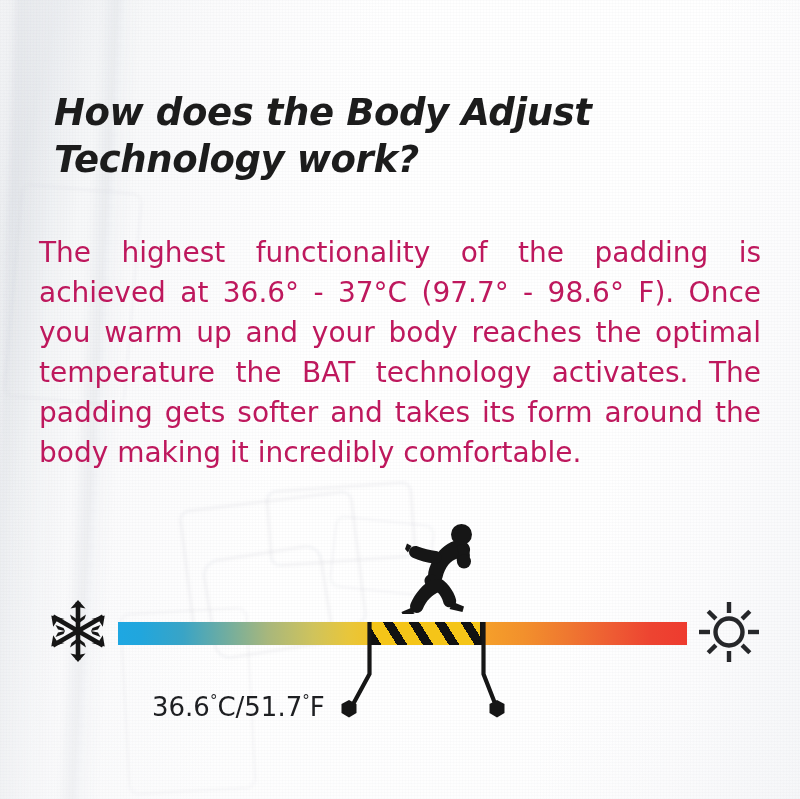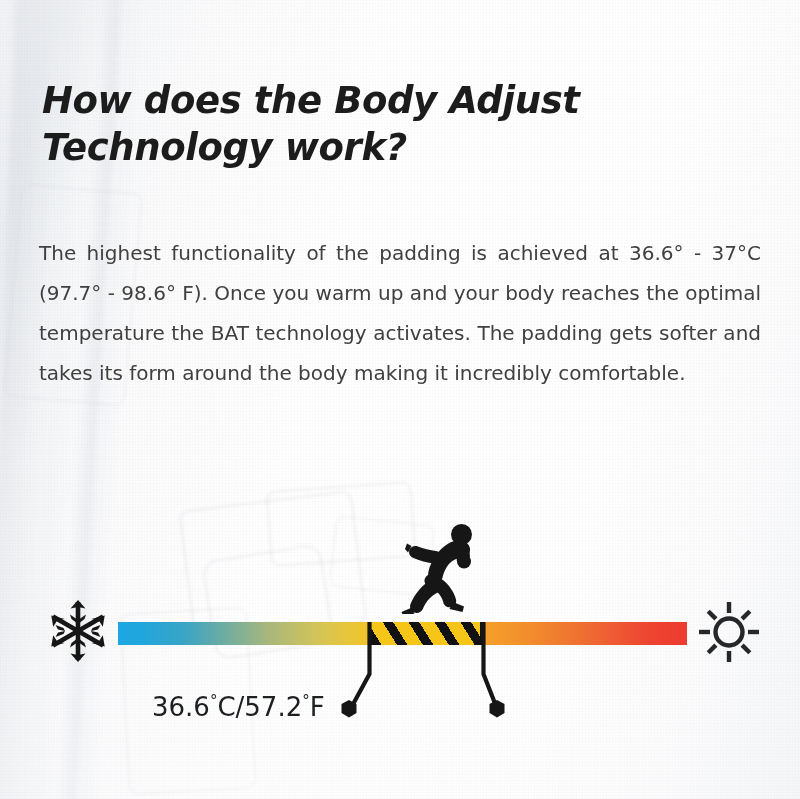--- a/index.html
+++ b/index.html
@@ -93,42 +93,42 @@
   .content {
     position: absolute;
     inset: 0;
   }
 
   .headline {
     position: absolute;
     left: 38px;
     top: 73px;
     width: 700px;
-    margin: 4px;
+    margin: 16px;
     font-family: "DejaVu Sans", sans-serif;
     font-size: 37px;
     line-height: 47px;
     font-weight: 700;
     font-style: italic;
     letter-spacing: -0.4px;
     color: #1c1c1c;
     white-space: pre-line;
   }
 
   .bodycopy {
     position: absolute;
     left: 39px;
     top: 233px;
     width: 722px;
     margin: 0;
     font-family: "DejaVu Sans", sans-serif;
-    font-size: 20px;
+    font-size: 28px;
     line-height: 40px;
     font-weight: 400;
-    color: #404040;
+    color: #be185d;
     text-align: justify;
     text-justify: inter-word;
   }
 
   
   .runner {
     position: absolute;
     left: 398px;
     top: 522px;
     width: 86px;
@@ -339,18 +339,18 @@
     </div>
 
     <svg class="leaders" viewBox="0 0 800 140" width="800" height="140" aria-hidden="true">
       <path d="M369.5 22 L369.5 74 L351 108" fill="none" stroke="#161616" stroke-width="4.2" stroke-linejoin="miter"></path>
       <path d="M483.5 22 L483.5 74 L496 106" fill="none" stroke="#161616" stroke-width="4.2" stroke-linejoin="miter"></path>
       <polygon points="349,100 356.5,104 356.5,113 349,117.5 341.5,113 341.5,104" fill="#161616"></polygon>
       <polygon points="497,100 504.5,104 504.5,113 497,117.5 489.5,113 489.5,104" fill="#161616"></polygon>
     </svg>
 
     <div class="temp-label temp-label-left">
-      <span>36.6</span><sup>°</sup>C/<span>57.2</span><sup>°</sup>F
+      <span>36.6</span><sup>°</sup>C/<span>51.7</span><sup>°</sup>F
     </div>
 
 
   </div>
 </div>
 
 </body></html>

